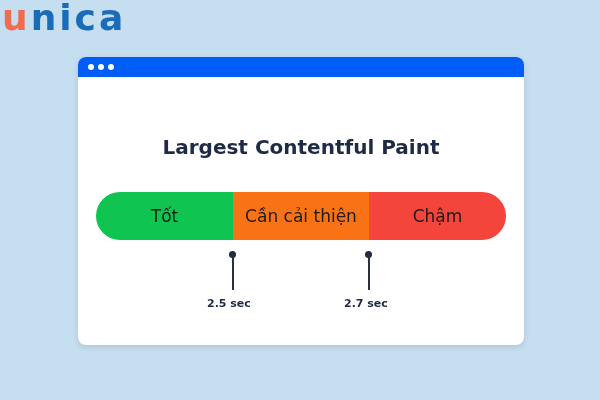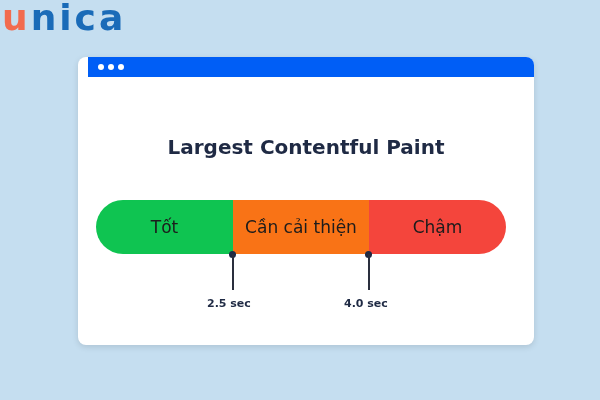--- a/index.html
+++ b/index.html
@@ -12,34 +12,33 @@
     position: absolute; left: 2px; top: -4px;
     font-family: "DejaVu Sans", sans-serif; font-weight: bold;
     font-size: 36px; letter-spacing: 3px; line-height: 44px;
   }
   .logo .u { color: #f26b4f; }
   .logo .rest { color: #1a6bb8; }
   .window {
     position: absolute; left: 78px; top: 57px; width: 446px; height: 288px;
     background: #ffffff; border-radius: 8px; overflow: hidden;
     box-shadow: 0 2px 6px rgba(0,0,0,0.12);
-    padding-left: 10px;
   }
   .titlebar {
     height: 20px; background: #005ef6; position: relative;
   }
   .dot {
     position: absolute; top: 7px; width: 6px; height: 6px; border-radius: 50%; background: #fff;
   }
   .title {
     position: absolute; left: 0; right: 0; top: 78px; text-align: center;
     font-size: 20px; font-weight: bold; color: #1f2a44;
   }
   .bar {
-    position: absolute; left: 18px; top: 143px; width: 410px; height: 54px;
+    position: absolute; left: 18px; top: 135px; width: 410px; height: 48px;
     display: flex; border-radius: 27px; overflow: hidden;
   }
   .seg {
     display: flex; align-items: center; justify-content: center;
     font-size: 17px; color: #1c1c1c; font-family: "DejaVu Sans", sans-serif;
   }
   .marker-line { position: absolute; width: 2px; background: #2a2f3d; }
   .marker-dot { position: absolute; width: 7px; height: 7px; border-radius: 50%; background: #1f2a44; }
   .marker-label {
     position: absolute; font-size: 11px; font-weight: bold; color: #1f2a44; white-space: nowrap;
@@ -66,14 +65,14 @@
     <div class="seg" style="width:136px;background:#f97316">Cần cải thiện</div>
     <div class="seg" style="width:137px;background:#f4453c">Chậm</div>
   </div>
 
   <div class="marker-dot" style="left:151px;top:194px"></div>
   <div class="marker-line" style="left:154px;top:197px;height:36px"></div>
   <div class="marker-label" style="left:129px;top:240px">2.5 sec</div>
 
   <div class="marker-dot" style="left:287px;top:194px"></div>
   <div class="marker-line" style="left:290px;top:197px;height:36px"></div>
-  <div class="marker-label" style="left:266px;top:240px">4.0 sec</div>
+  <div class="marker-label" style="left:266px;top:240px">2.7 sec</div>
 </div>
 
 </body></html>

